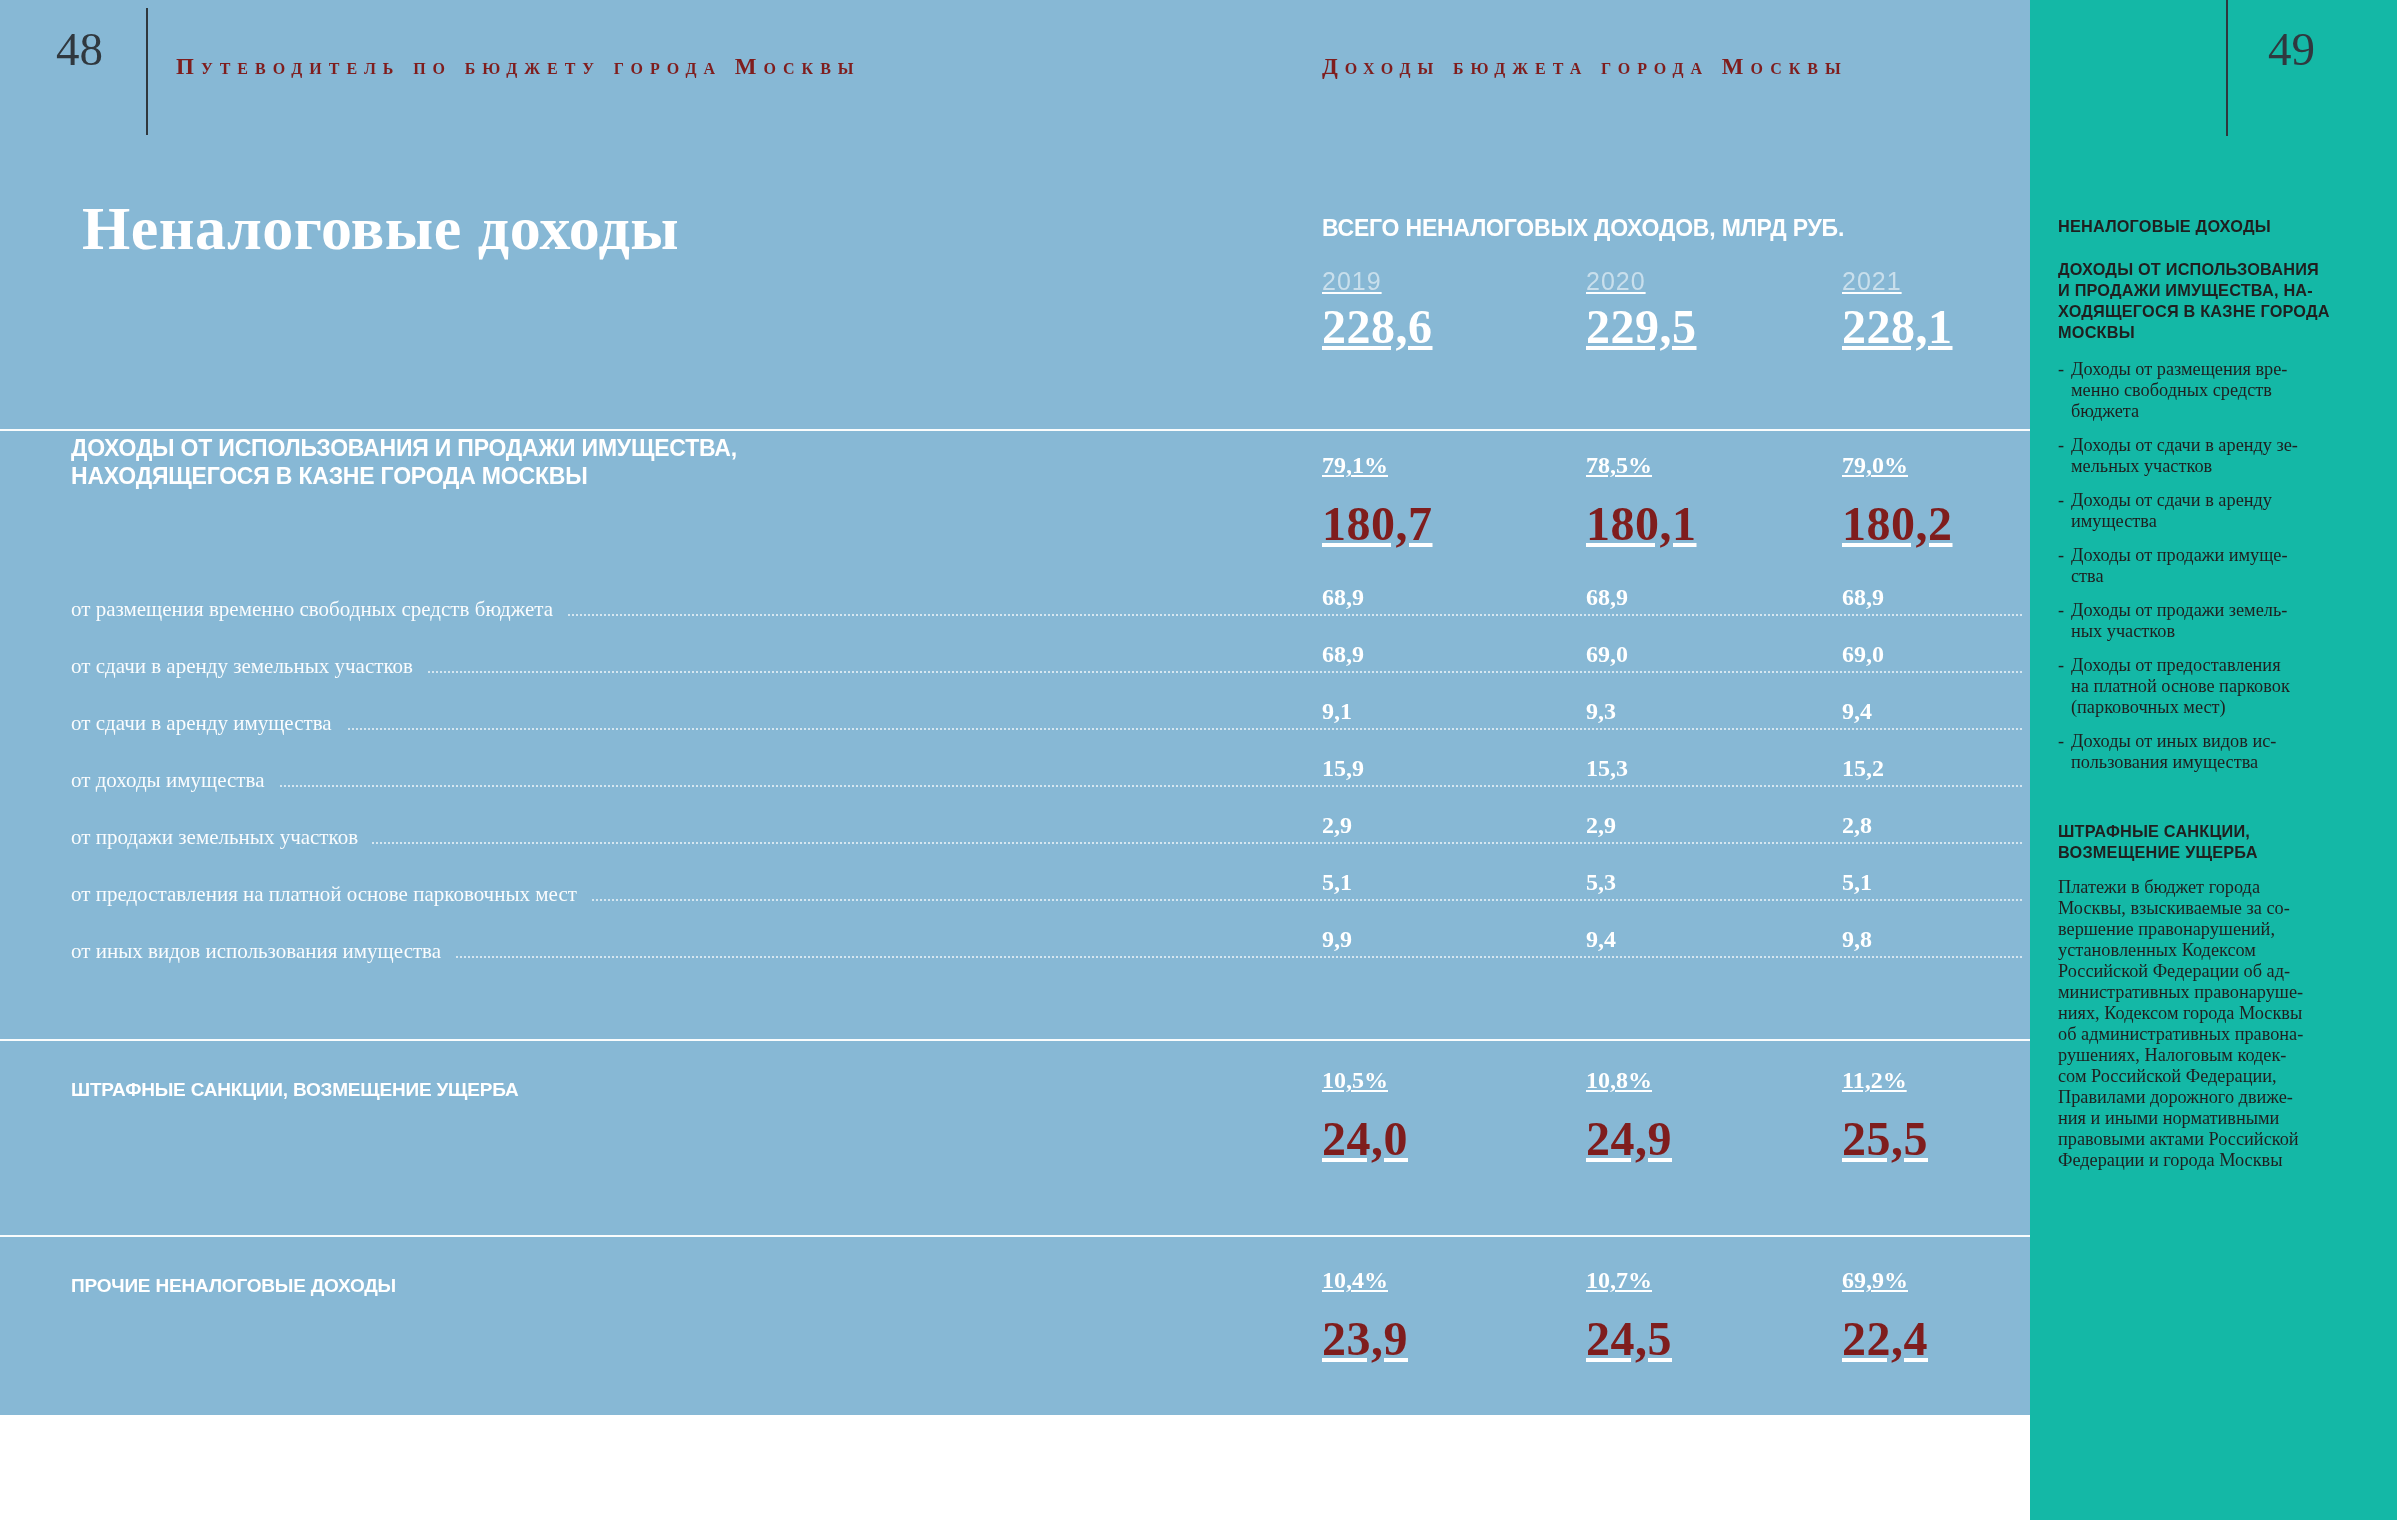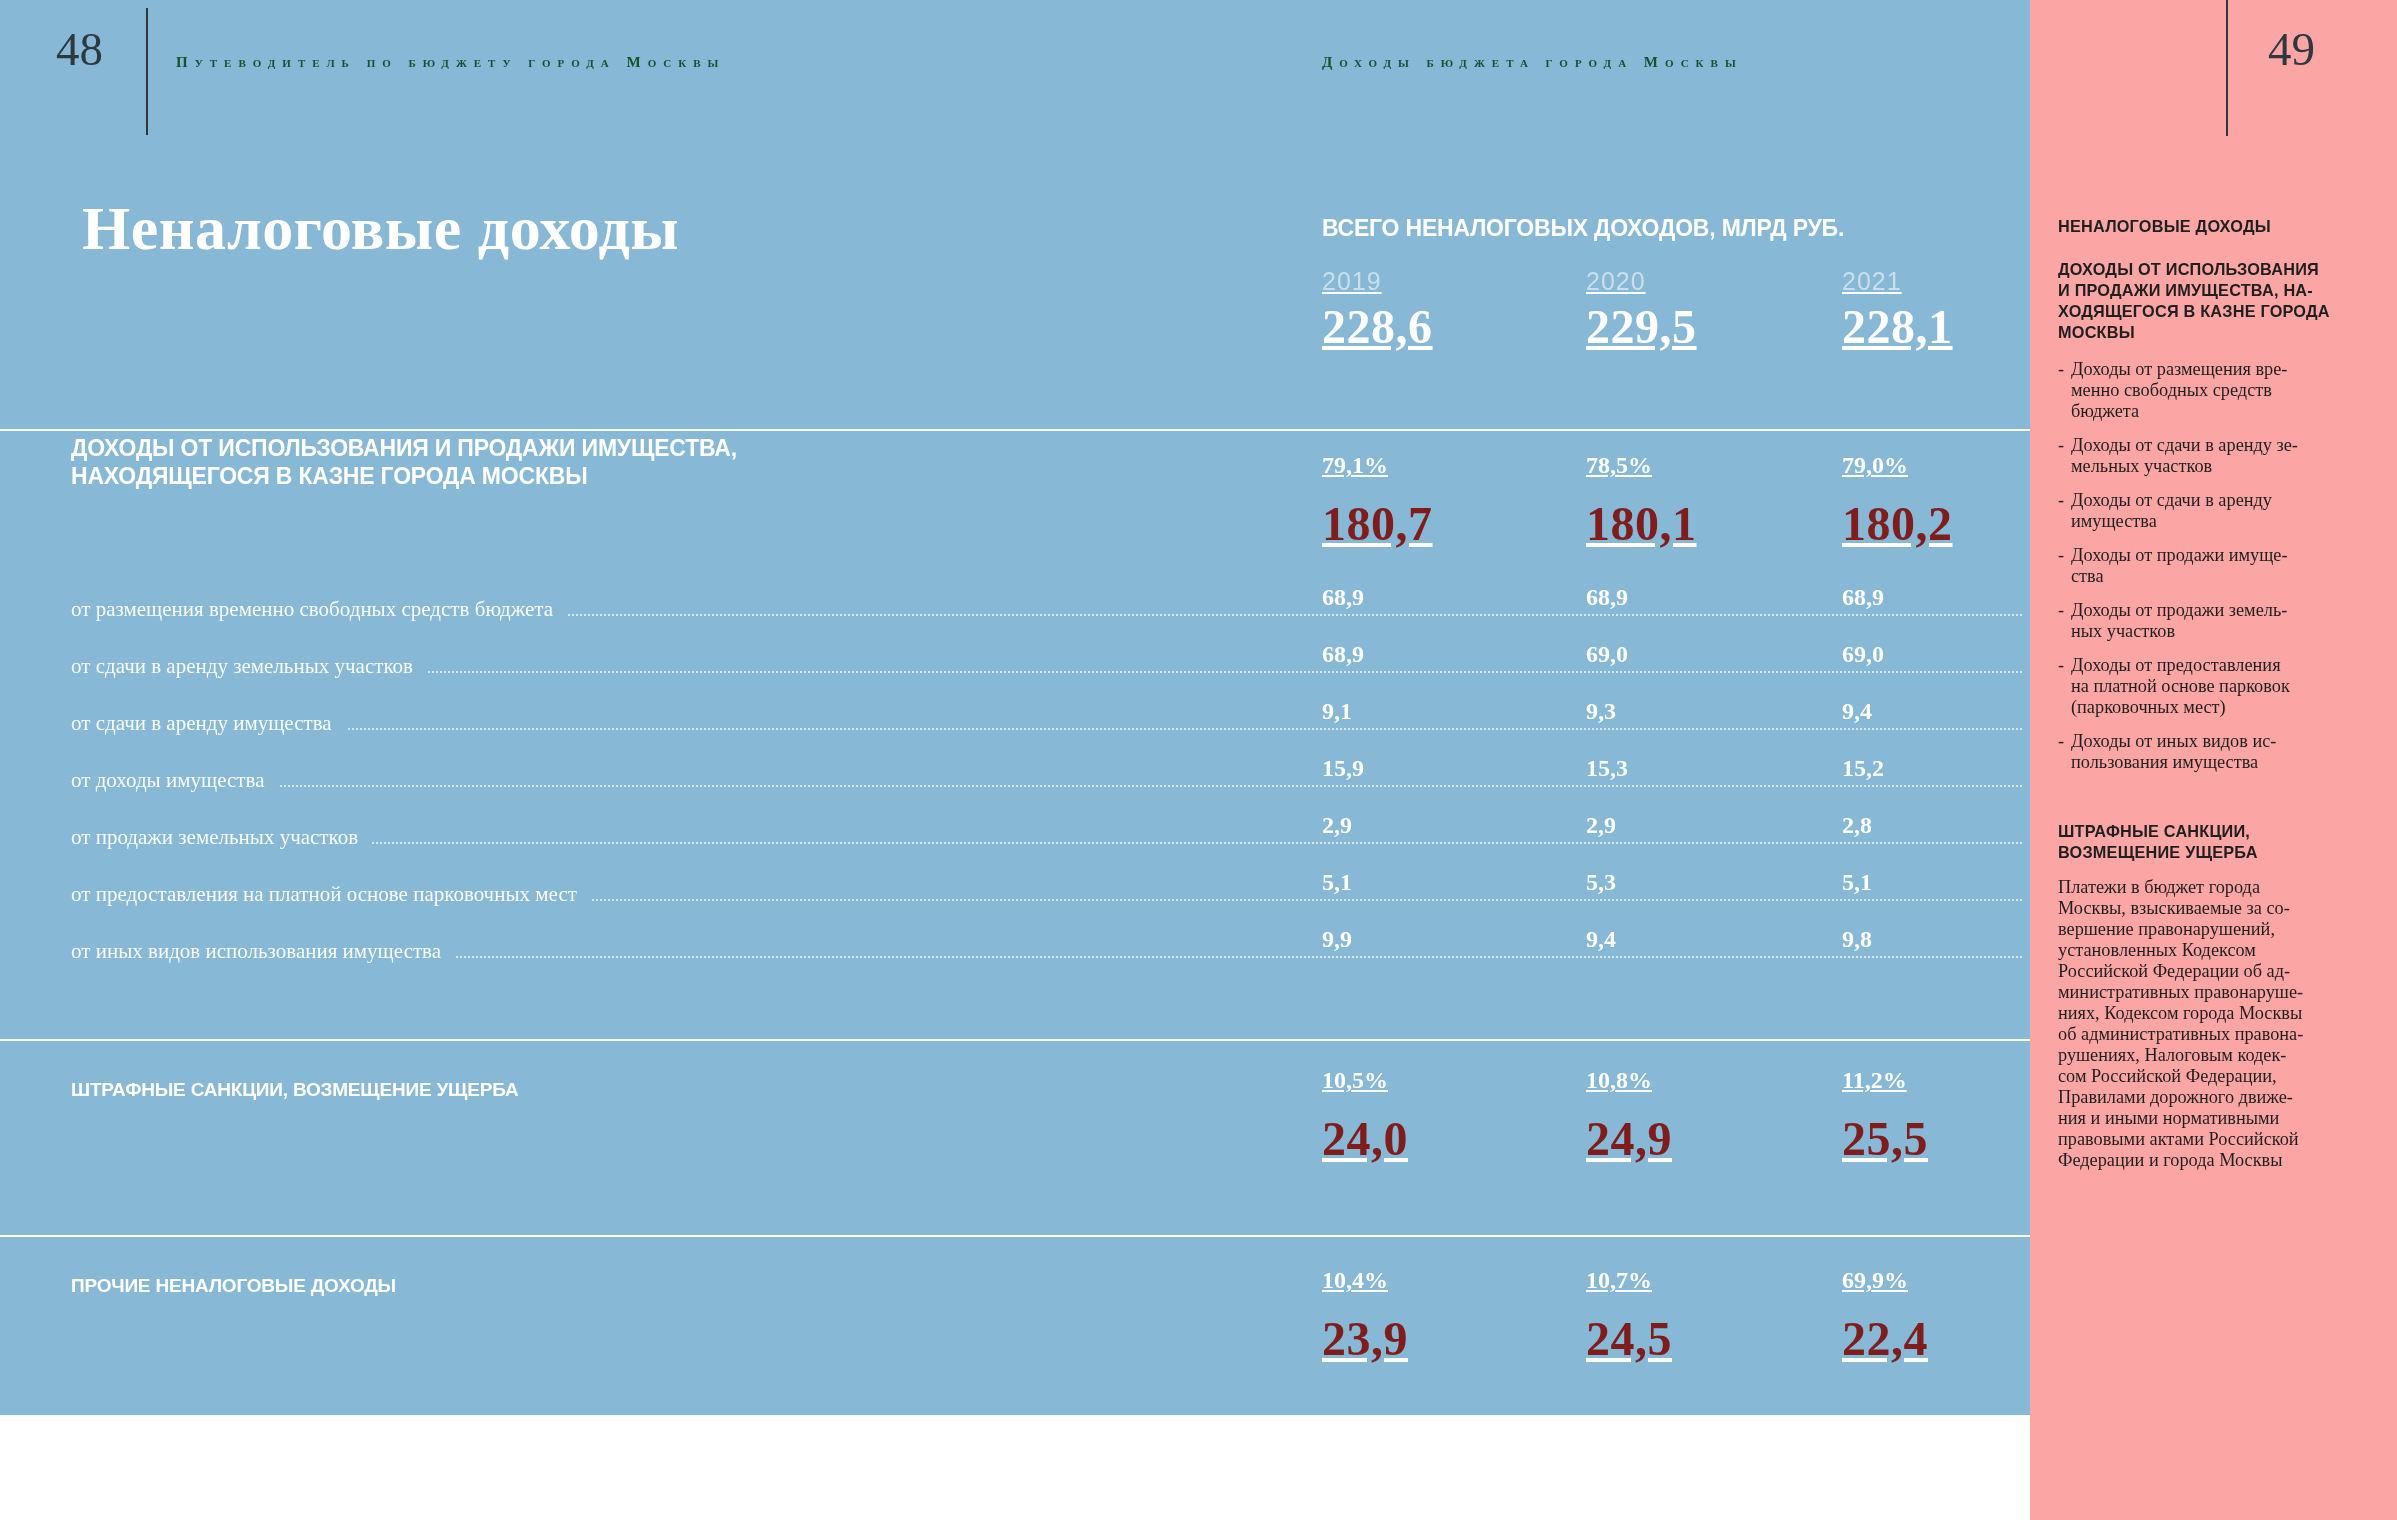--- a/index.html
+++ b/index.html
@@ -18,24 +18,24 @@
 
   
   .pagenum{
     position:absolute;color:#30383f;
     font:400 47px/1 "Liberation Serif","DejaVu Serif",serif;
   }
   .pagenum.left{left:56px;top:26px;}
   .vline{position:absolute;width:2px;background:#2f373d;}
   .vline.left{left:146px;top:8px;height:127px;}
   .running{
-    position:absolute;top:54px;color:#14532d;
+    position:absolute;top:54px;color:#7f1d1d;
     font-family:"Liberation Serif","DejaVu Serif",serif;
     font-variant:small-caps;font-weight:700;
-    font-size:15px;letter-spacing:7px;white-space:nowrap;
+    font-size:23px;letter-spacing:7px;white-space:nowrap;
   }
   .running.left{left:176px;}
   .running.right{left:1322px;}
 
   
   .title{
     position:absolute;left:82px;top:194px;margin:0;
     font:700 62px/1.1 "Liberation Serif","DejaVu Serif",serif;
     color:#ffffff;letter-spacing:0.5px;white-space:nowrap;
   }
@@ -98,21 +98,21 @@
   }
   .row .rv{
     position:absolute;bottom:13px;z-index:2;
     font:700 24px/1.05 "Liberation Serif","DejaVu Serif",serif;color:#fff;
   }
   .rv.c1{left:1322px;} .rv.c2{left:1586px;} .rv.c3{left:1842px;}
 
   
   .sidebar{
     position:relative;width:368px;height:1521px;flex:0 0 auto;
-    background:#fca5a5;color:#1f1f1f;
+    background:#14b8a6;color:#1f1f1f;
   }
   .sidebar .vline.right{left:196px;top:0;height:136px;background:#2f373d;}
   .pagenum.right{left:238px;top:26px;}
   .side-content{position:absolute;left:28px;right:42px;top:216px;}
   .side-h{
     font:700 16.3px/21px "Liberation Sans","DejaVu Sans",sans-serif;
     color:#1f1f1f;letter-spacing:0.2px;white-space:pre-line;margin:0 0 12px 0;
   }
   .side-p{
     font:400 18.3px/21px "Liberation Serif","DejaVu Serif",serif;

